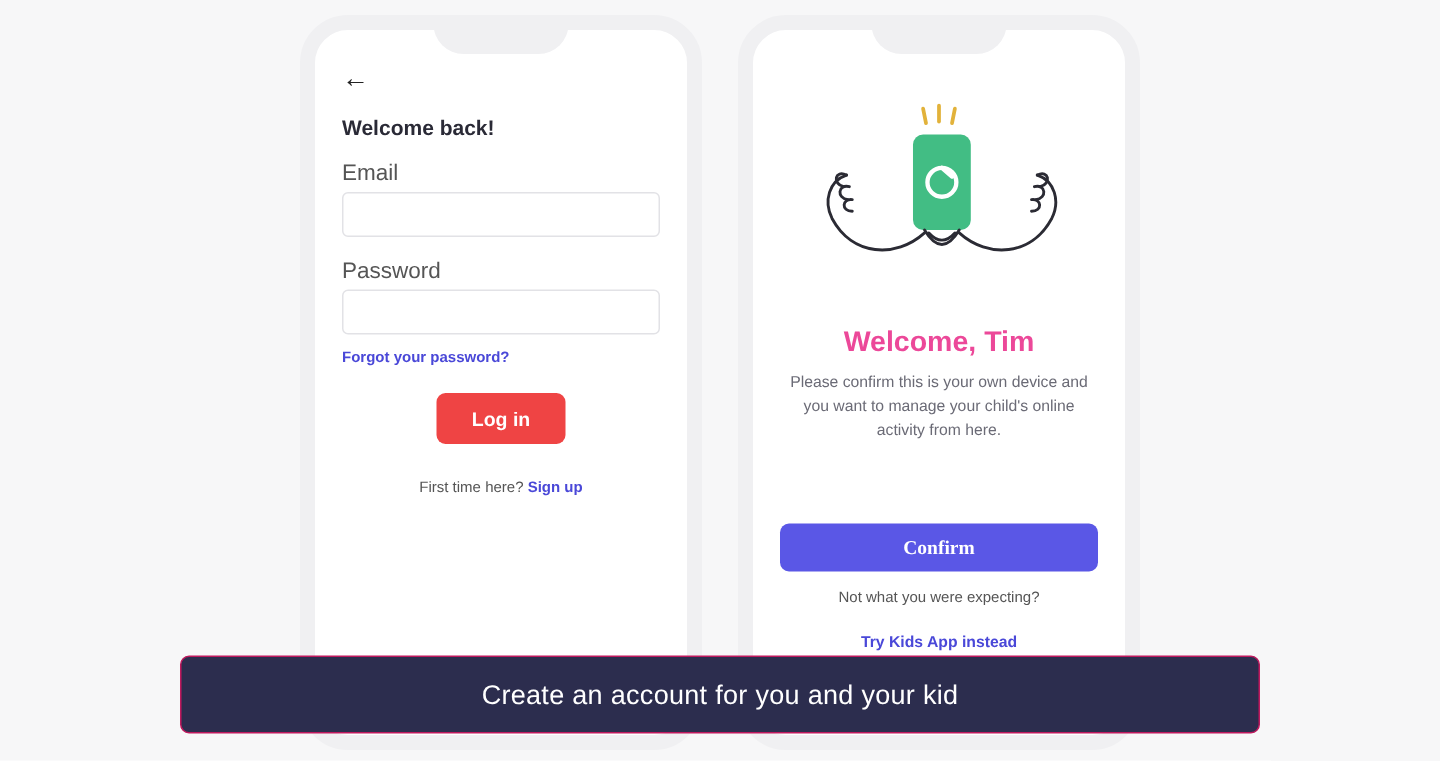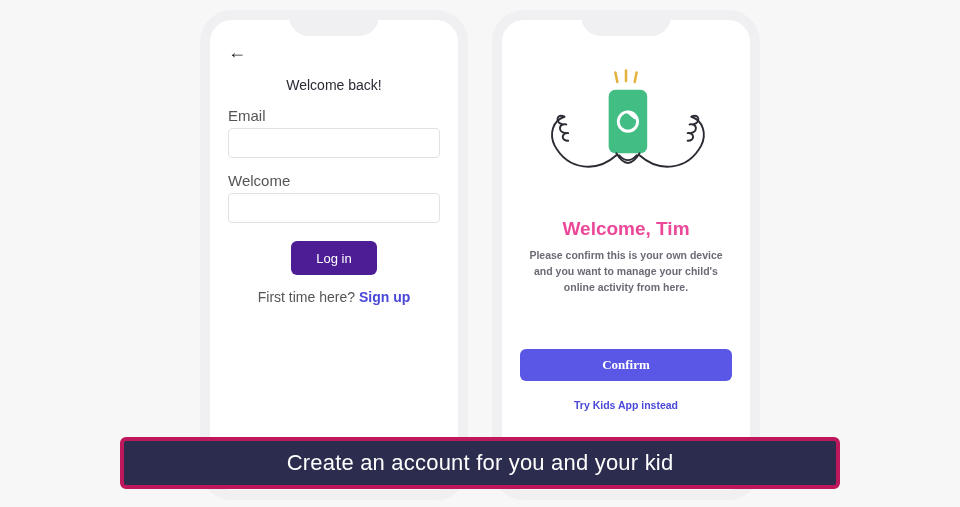--- a/index.html
+++ b/index.html
@@ -49,24 +49,23 @@
   
   .back-arrow {
     font-size: 18px;
     color: #222;
     cursor: pointer;
     user-select: none;
     width: 20px;
   }
   .title {
     font-size: 14px;
-    font-weight: 400;
+    font-weight: 700;
     color: #2a2a36;
     margin-top: 14px;
-    text-align: center;
   }
   .field-label {
     font-size: 15px;
     color: #555;
     margin-top: 14px;
     margin-bottom: 4px;
   }
   .text-input {
     width: 100%;
     height: 30px;
@@ -81,33 +80,33 @@
     font-weight: 700;
     color: #4a48d8;
     margin-top: 10px;
     cursor: pointer;
   }
   .login-btn {
     display: block;
     margin: 18px auto 0 auto;
     width: 86px;
     height: 34px;
-    background: #4c1d95;
+    background: #ef4444;
     color: #fff;
     border: none;
     border-radius: 6px;
     font-size: 13px;
-    font-weight: 400;
+    font-weight: 700;
     cursor: pointer;
   }
   .first-time {
     text-align: center;
-    font-size: 14px;
+    font-size: 10px;
     color: #555;
-    margin-top: 14px;
+    margin-top: 24px;
   }
   .signup-link {
     color: #4a48d8;
     font-weight: 700;
     cursor: pointer;
   }
   
   .illustration {
     margin-top: 24px;
     height: 140px;
@@ -123,21 +122,20 @@
     color: #ec4899;
     margin-top: 12px;
   }
   .welcome-body {
     text-align: center;
     font-size: 10.5px;
     color: #6b6b76;
     line-height: 1.5;
     margin-top: 8px;
     padding: 0 6px;
-    font-weight: bold;
   }
   .confirm-btn {
     display: block;
     width: 100%;
     height: 32px;
     background: #5a57e6;
     color: #fff;
     border: none;
     border-radius: 6px;
     font-size: 13px;
@@ -161,47 +159,48 @@
     cursor: pointer;
   }
   
   .caption-bar {
     position: absolute;
     left: 120px;
     right: 120px;
     bottom: 18px;
     height: 52px;
     background: #2c2d4e;
-    border: 4px solid #be185d;
+    border: 1px solid #be185d;
     border-radius: 6px;
     display: flex;
     align-items: center;
     justify-content: center;
     color: #fff;
-    font-size: 22px;
+    font-size: 18px;
     letter-spacing: 0.2px;
   }
 </style>
 </head>
 <body>
 
 <div class="stage">
 
   <div class="phone">
     <div class="notch"></div>
     <div class="screen">
       <div class="back-arrow">←</div>
       <div class="title">Welcome back!</div>
 
       <div class="field-label">Email</div>
       <input class="text-input" type="text" value="" style="">
 
-      <div class="field-label">Welcome</div>
+      <div class="field-label">Password</div>
       <input class="text-input" type="password" value="" style="">
 
+      <div class="forgot-link">Forgot your password?</div>
 
       <button class="login-btn">Log in</button>
 
       <div class="first-time">
         <span>First time here? </span><span class="signup-link">Sign up</span>
       </div>
     </div>
   </div>
 
   <div class="phone">
@@ -238,20 +237,21 @@
             <path d="M174 67 c 7 -1 8 8 0 8"></path>
           </g>
         </svg>
       </div>
 
       <div class="welcome-heading">Welcome, Tim</div>
       <div class="welcome-body">Please confirm this is your own device and you want to manage your child's online activity from here.</div>
 
       <button class="confirm-btn">Confirm</button>
 
+      <div class="not-expecting">Not what you were expecting?</div>
       <div class="try-kids-link">Try Kids App instead</div>
     </div>
   </div>
 
   <div class="caption-bar">
     <span>Create an account for you and your kid</span>
   </div>
 
 </div>
 

